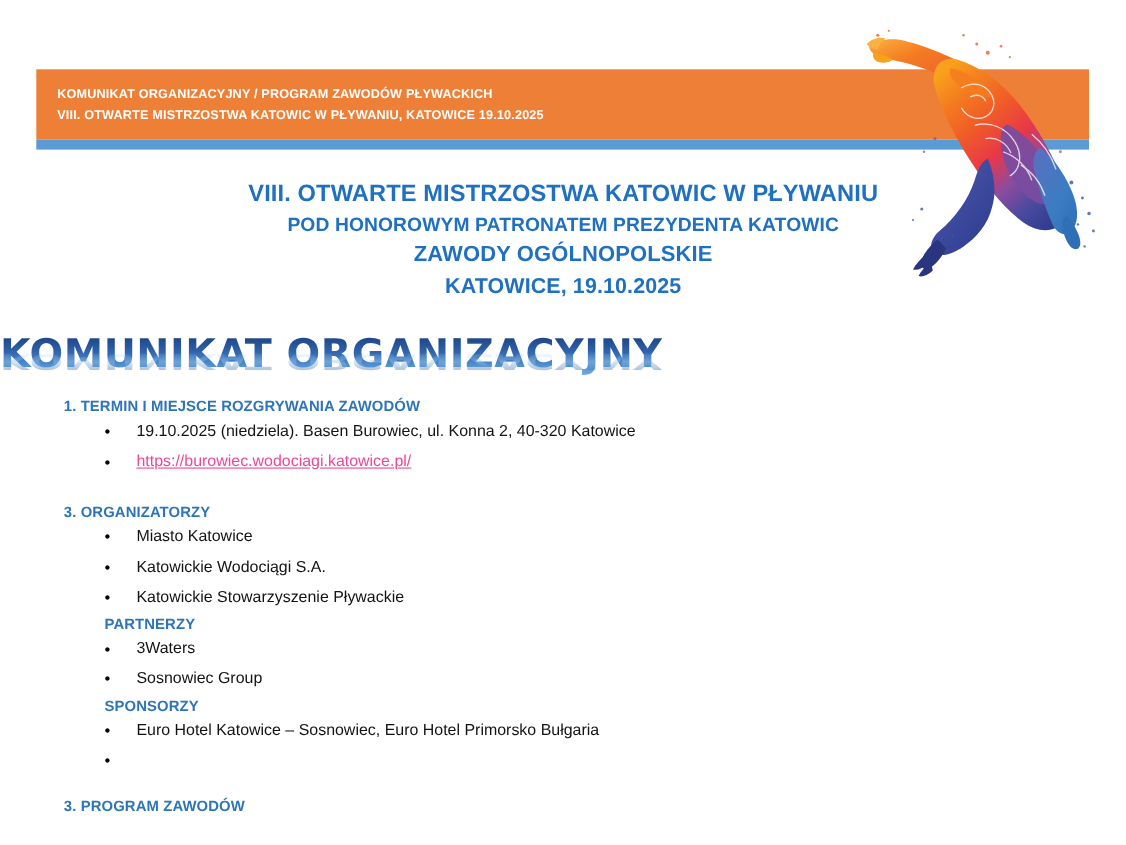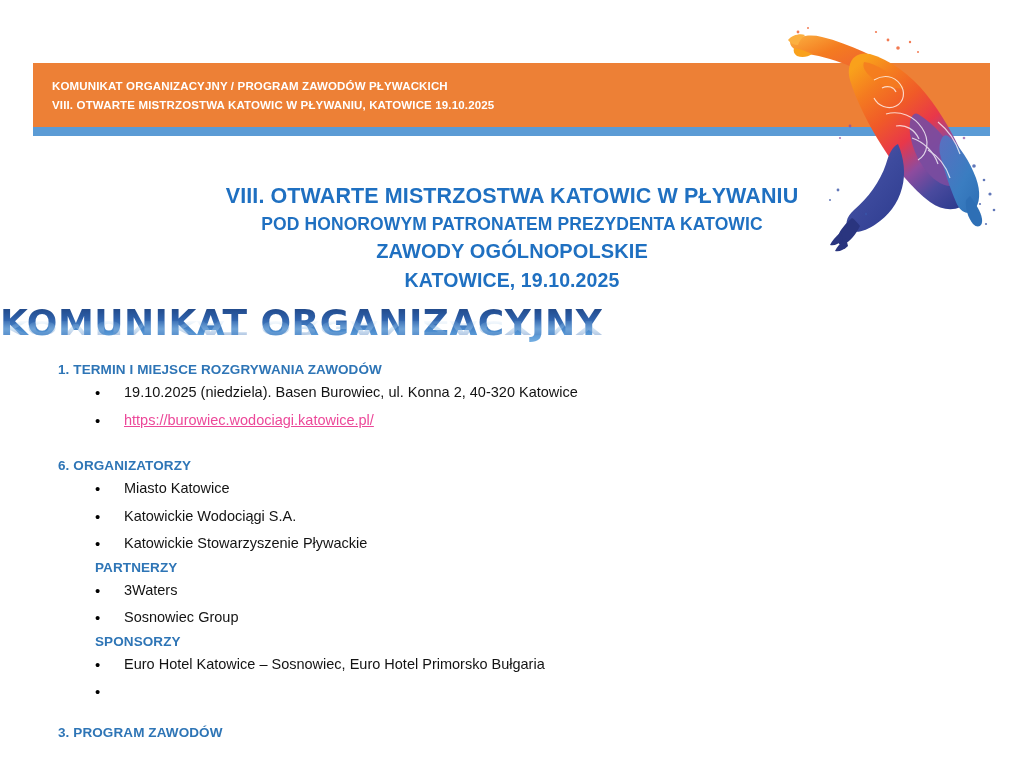--- a/index.html
+++ b/index.html
@@ -69,21 +69,21 @@
   .title-block {
     position: absolute;
     left: 0;
     top: 164px;
     width: 1024px;
     text-align: center;
     color: #1F70C1;
     font-weight: bold;
     line-height: 25px;
   }
-  .title-line-1 { font-size: 21.5px; letter-spacing: 0.1px; margin-top: 20px; }
+  .title-line-1 { font-size: 21.5px; letter-spacing: 0.1px; }
   .title-line-2 { font-size: 17.5px; letter-spacing: 0.1px; margin-top: 3px; }
   .title-line-3 { font-size: 20px; letter-spacing: 0.1px; margin-top: 2px; }
   .title-line-4 { font-size: 19.5px; letter-spacing: 0.1px; margin-top: 4px; }
 
   
   .wordart-wrap {
     position: absolute;
     left: 0;
     top: 303px;
     width: 1024px;
@@ -290,21 +290,21 @@
   <div class="content">
 
     <div class="section-heading">1. TERMIN I MIEJSCE ROZGRYWANIA ZAWODÓW</div>
     <ul class="bullets">
       <li>19.10.2025 (niedziela). Basen Burowiec, ul. Konna 2, 40-320 Katowice</li>
       <li><a class="link" href="#">https://burowiec.wodociagi.katowice.pl/</a></li>
     </ul>
 
     <div class="gap-md"></div>
 
-    <div class="section-heading">6. ORGANIZATORZY</div>
+    <div class="section-heading">3. ORGANIZATORZY</div>
     <ul class="bullets">
       <li>Miasto Katowice</li>
       <li>Katowickie Wodociągi S.A.</li>
       <li>Katowickie Stowarzyszenie Pływackie</li>
     </ul>
     <div class="sub-heading">PARTNERZY</div>
     <ul class="bullets">
       <li>3Waters</li>
       <li>Sosnowiec Group</li>
     </ul>

